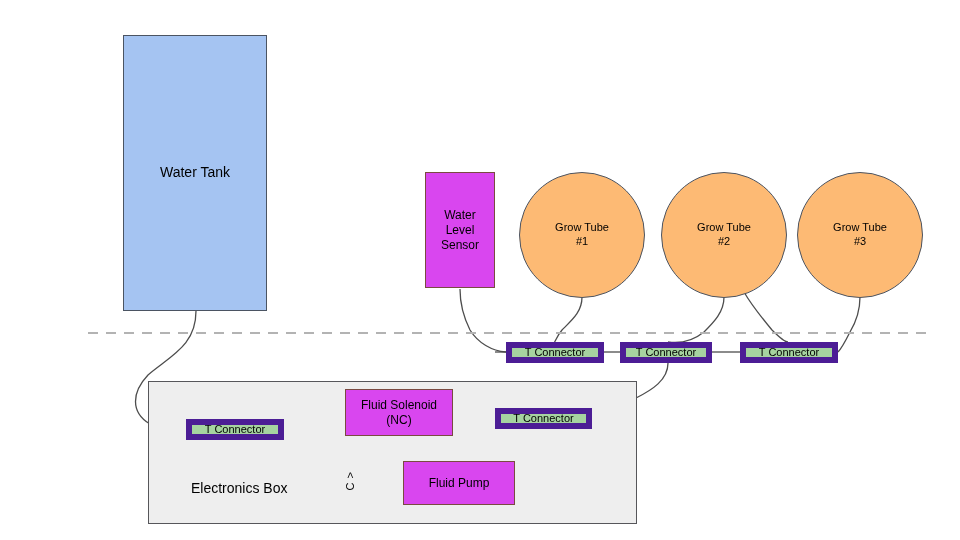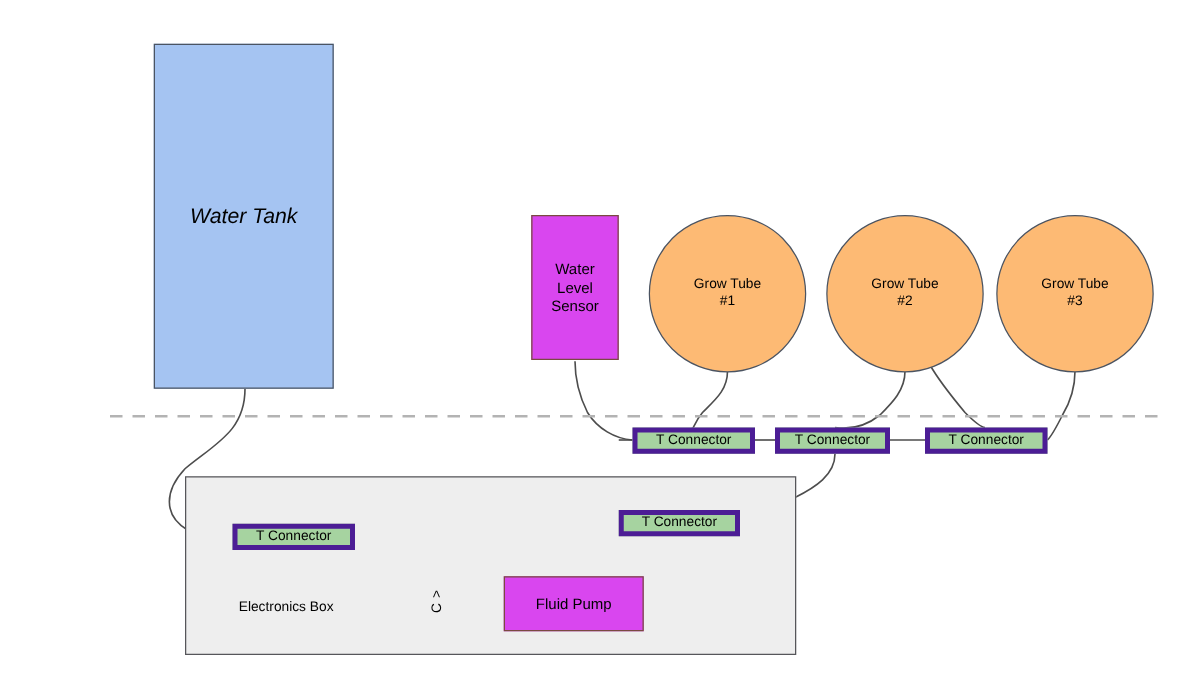--- a/index.html
+++ b/index.html
@@ -29,47 +29,46 @@
     display: flex;
     align-items: center;
     justify-content: center;
     text-align: center;
     line-height: 1.25;
     color: #000000;
   }
   .node-tank {
     background: #a5c4f2;
     border: 1px solid #4b5462;
-    font-size: 17px;
-    font-style: italic;
+    font-size: 14px;
   }
   .node-red {
     background: #d946ef;
     border: 1px solid #7a4a41;
     font-size: 12px;
   }
   .node-circle {
     background: #fdba74;
     border: 1px solid #4b5462;
     border-radius: 50%;
     font-size: 11px;
   }
   .node-tconn {
     background: #a6d3a0;
-    border: 4px solid #4c1d95;
+    border: 6px solid #4c1d95;
     font-size: 11px;
   }
   .node-box {
     background: #eeeeee;
     border: 1px solid #56565a;
     display: block;
   }
   .box-label {
     position: absolute;
-    font-size: 11px;
+    font-size: 14px;
     color: #000000;
     white-space: nowrap;
   }
   .node-valve {
     background: transparent;
     border: 0;
     display: block;
   }
   .valve-text {
     position: absolute;
@@ -174,20 +173,24 @@
   </div>
 
   <div class="node node-box" style="left:148px; top:381px; width:489px; height:143px;">
     <span class="box-label" style="left:42px; top:98px;">Electronics Box</span>
   </div>
 
   <div class="node node-tconn" style="left:186px; top:419px; width:98px; height:21px;">
     <span>T Connector</span>
   </div>
 
+  <div class="node node-red" style="left:345px; top:389px; width:108px; height:47px;">
+    <span class="multiline">Fluid Solenoid
+(NC)</span>
+  </div>
 
   <div class="node node-tconn" style="left:495px; top:408px; width:97px; height:21px;">
     <span>T Connector</span>
   </div>
 
   <div class="node node-valve" style="left:330px; top:457px; width:42px; height:48px;">
     <span class="valve-text">C &gt;</span>
   </div>
 
   <div class="node node-red" style="left:403px; top:461px; width:112px; height:44px;">

